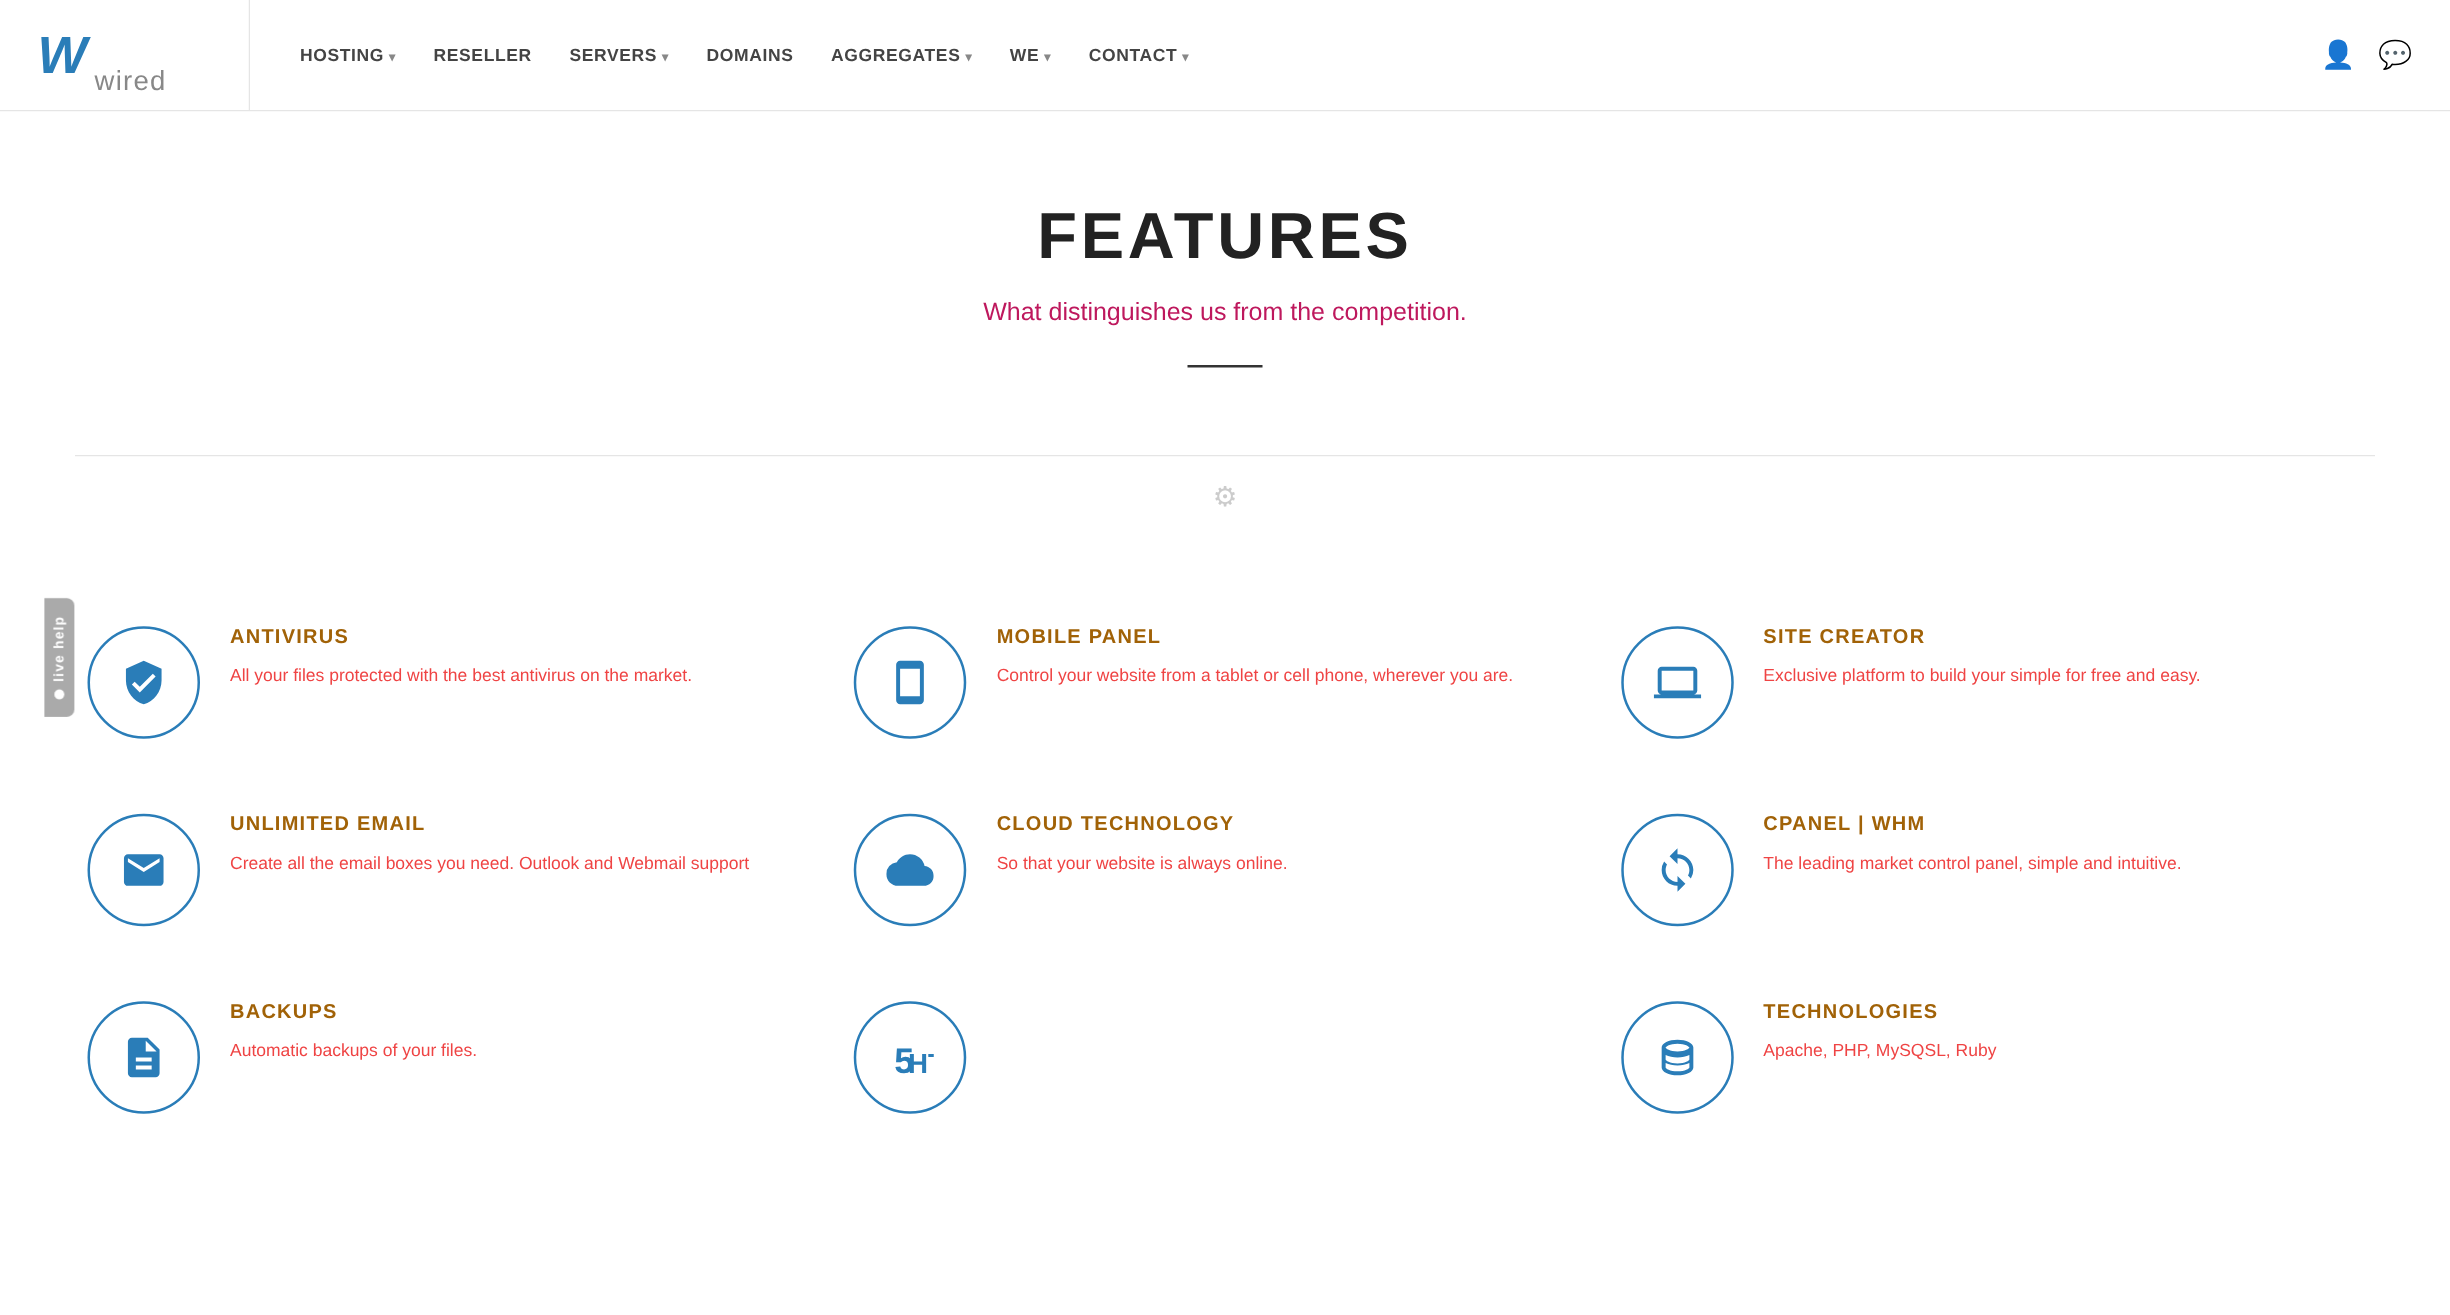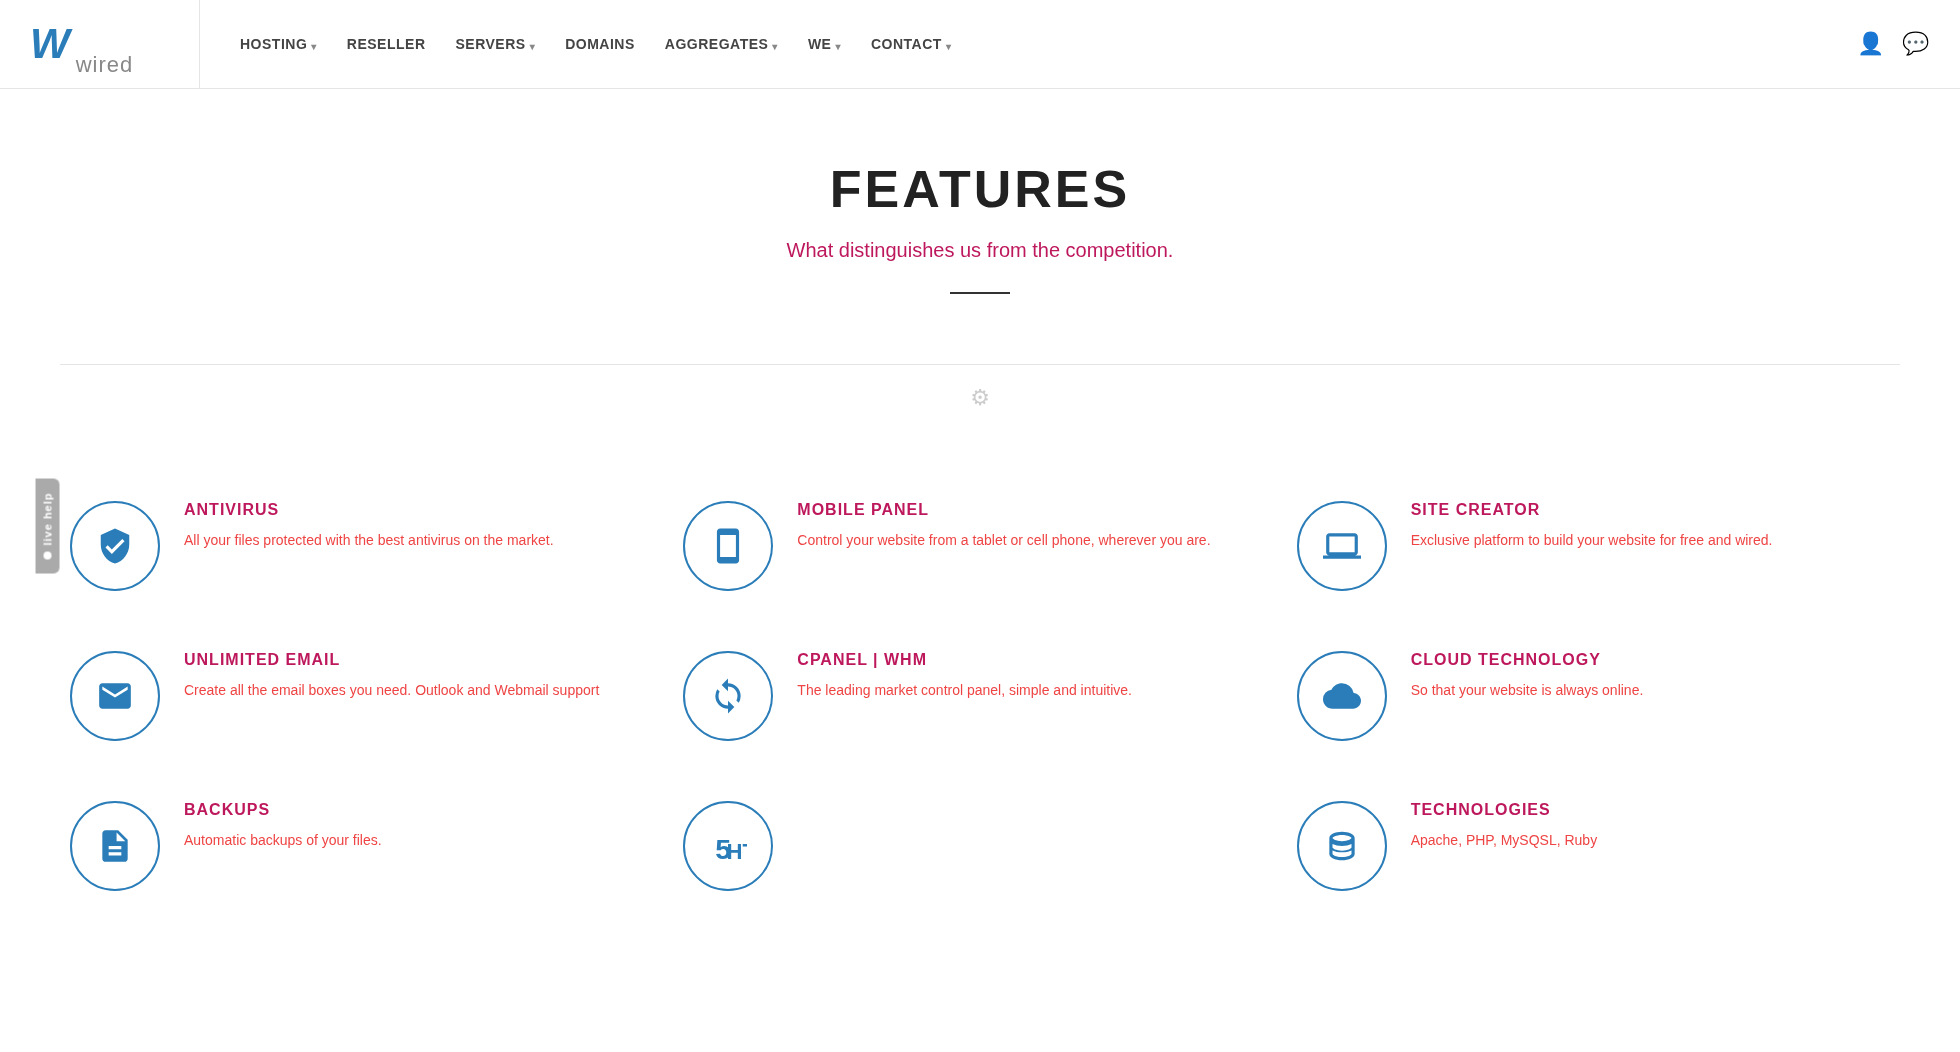--- a/index.html
+++ b/index.html
@@ -162,21 +162,21 @@
       display: flex;
       align-items: center;
       justify-content: center;
       color: #2a7db8;
       font-size: 36px;
     }
     .feature-content {}
     .feature-title {
       font-size: 16px;
       font-weight: 700;
-      color: #be185d;
+      color: #a16207;
       letter-spacing: 1px;
       text-transform: uppercase;
       margin-bottom: 10px;
     }
     .feature-desc {
       font-size: 14px;
       color: #ef4444;
       line-height: 1.6;
       font-weight: 300;
     }
@@ -272,63 +272,63 @@
   </div>
 
   <div class="feature-item">
     <div class="feature-icon-circle">
       <svg class="icon-svg" viewBox="0 0 24 24">
         <path d="M20 18c1.1 0 2-.9 2-2V6c0-1.1-.9-2-2-2H4c-1.1 0-2 .9-2 2v10c0 1.1.9 2 2 2H0v2h24v-2h-4zM4 6h16v10H4V6z"></path>
       </svg>
     </div>
     <div class="feature-content">
       <div class="feature-title">SITE CREATOR</div>
-      <div class="feature-desc">Exclusive platform to build your website for free and wired.</div>
+      <div class="feature-desc">Exclusive platform to build your simple for free and easy.</div>
     </div>
   </div>
 
   <div class="feature-item">
     <div class="feature-icon-circle">
       <svg class="icon-svg" viewBox="0 0 24 24">
         <path d="M20 4H4c-1.1 0-2 .9-2 2v12c0 1.1.9 2 2 2h16c1.1 0 2-.9 2-2V6c0-1.1-.9-2-2-2zm0 4l-8 5-8-5V6l8 5 8-5v2z"></path>
       </svg>
     </div>
     <div class="feature-content">
       <div class="feature-title">UNLIMITED EMAIL</div>
       <div class="feature-desc">Create all the email boxes you need. Outlook and Webmail support</div>
     </div>
   </div>
 
   <div class="feature-item">
     <div class="feature-icon-circle">
       <svg class="icon-svg" viewBox="0 0 24 24">
+        <path d="M19.35 10.04A7.49 7.49 0 0 0 12 4C9.11 4 6.6 5.64 5.35 8.04A5.994 5.994 0 0 0 0 14c0 3.31 2.69 6 6 6h13c2.76 0 5-2.24 5-5 0-2.64-2.05-4.78-4.65-4.96z"></path>
+      </svg>
+    </div>
+    <div class="feature-content">
+      <div class="feature-title">CLOUD TECHNOLOGY</div>
+      <div class="feature-desc">So that your website is always online.</div>
+    </div>
+  </div>
+
+  <div class="feature-item">
+    <div class="feature-icon-circle">
+      <svg class="icon-svg" viewBox="0 0 24 24">
         <path d="M12 4V1L8 5l4 4V6c3.31 0 6 2.69 6 6 0 1.01-.25 1.97-.7 2.8l1.46 1.46A7.93 7.93 0 0 0 20 12c0-4.42-3.58-8-8-8zm0 14c-3.31 0-6-2.69-6-6 0-1.01.25-1.97.7-2.8L5.24 7.74A7.93 7.93 0 0 0 4 12c0 4.42 3.58 8 8 8v3l4-4-4-4v3z"></path>
       </svg>
     </div>
     <div class="feature-content">
       <div class="feature-title">CPANEL | WHM</div>
       <div class="feature-desc">The leading market control panel, simple and intuitive.</div>
     </div>
   </div>
 
   <div class="feature-item">
     <div class="feature-icon-circle">
       <svg class="icon-svg" viewBox="0 0 24 24">
-        <path d="M19.35 10.04A7.49 7.49 0 0 0 12 4C9.11 4 6.6 5.64 5.35 8.04A5.994 5.994 0 0 0 0 14c0 3.31 2.69 6 6 6h13c2.76 0 5-2.24 5-5 0-2.64-2.05-4.78-4.65-4.96z"></path>
-      </svg>
-    </div>
-    <div class="feature-content">
-      <div class="feature-title">CLOUD TECHNOLOGY</div>
-      <div class="feature-desc">So that your website is always online.</div>
-    </div>
-  </div>
-
-  <div class="feature-item">
-    <div class="feature-icon-circle">
-      <svg class="icon-svg" viewBox="0 0 24 24">
         <path d="M14 2H6c-1.1 0-2 .9-2 2v16c0 1.1.89 2 2 2h12c1.1 0 2-.9 2-2V8l-6-6zm2 16H8v-2h8v2zm0-4H8v-2h8v2zm-3-5V3.5L18.5 9H13z"></path>
       </svg>
     </div>
     <div class="feature-content">
       <div class="feature-title">BACKUPS</div>
       <div class="feature-desc">Automatic backups of your files.</div>
     </div>
   </div>
 
   <div class="feature-item">

